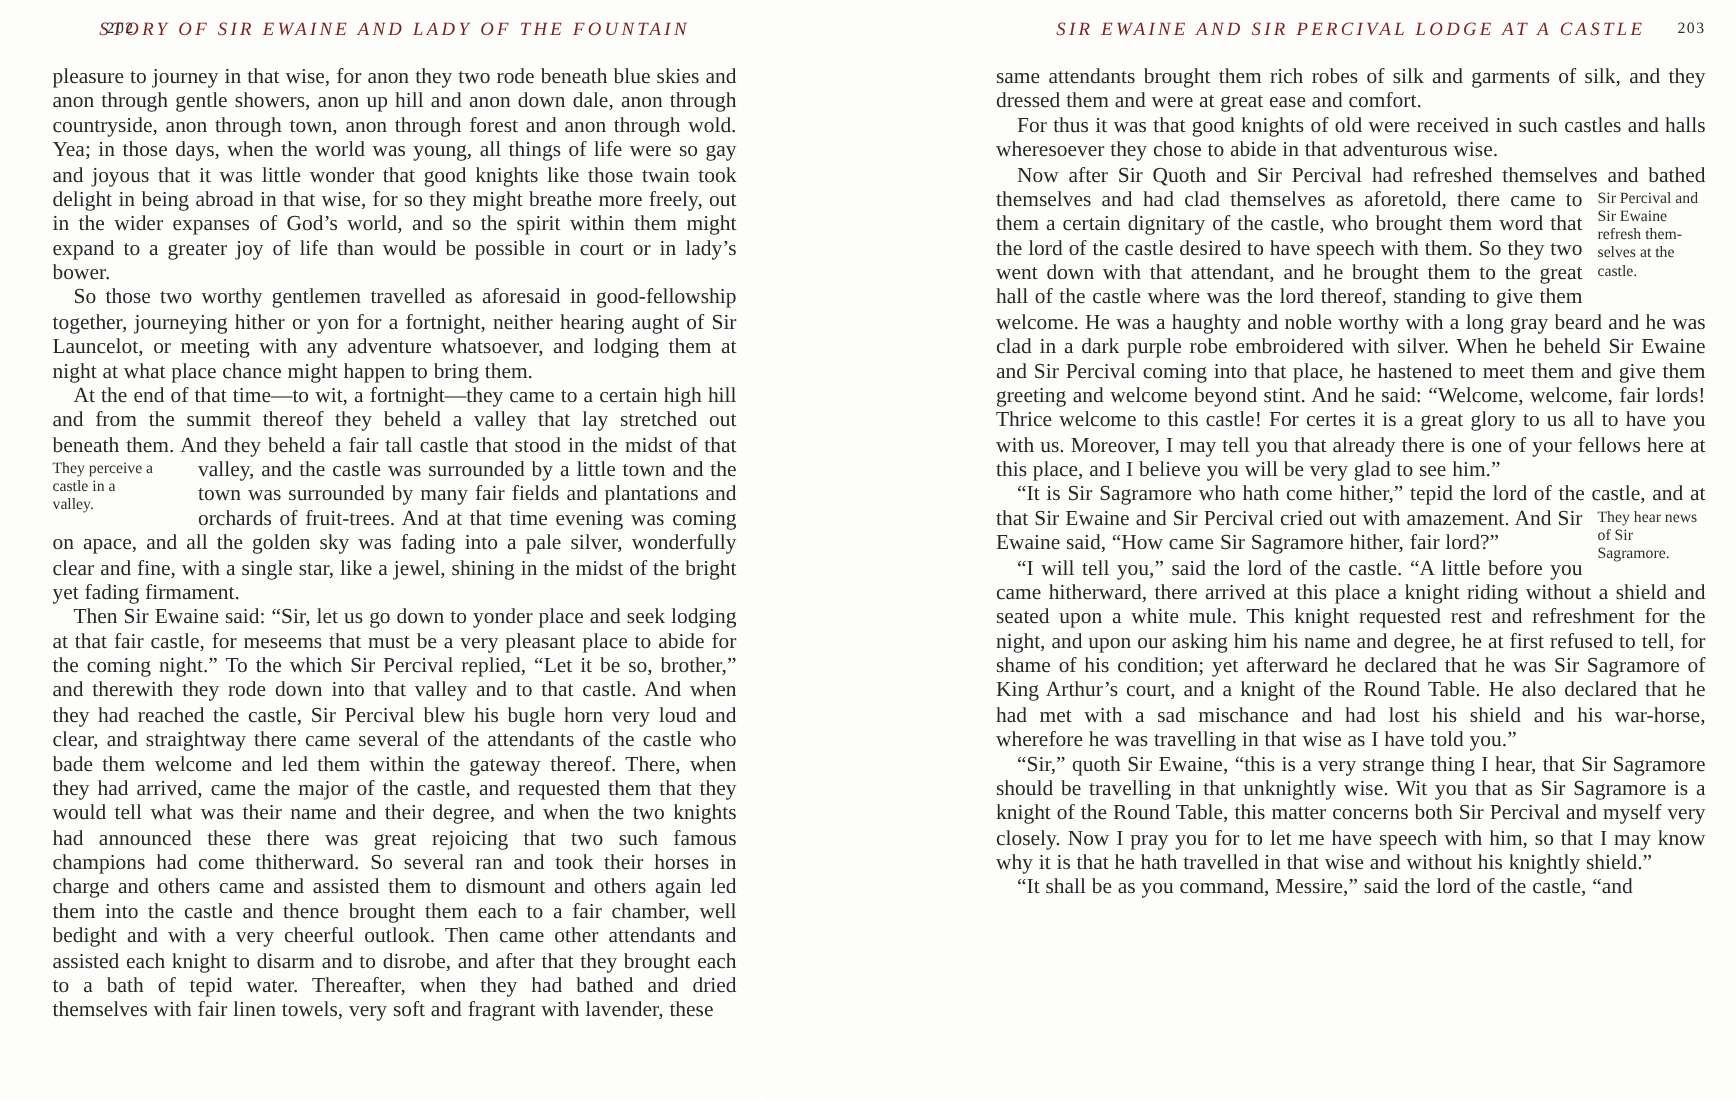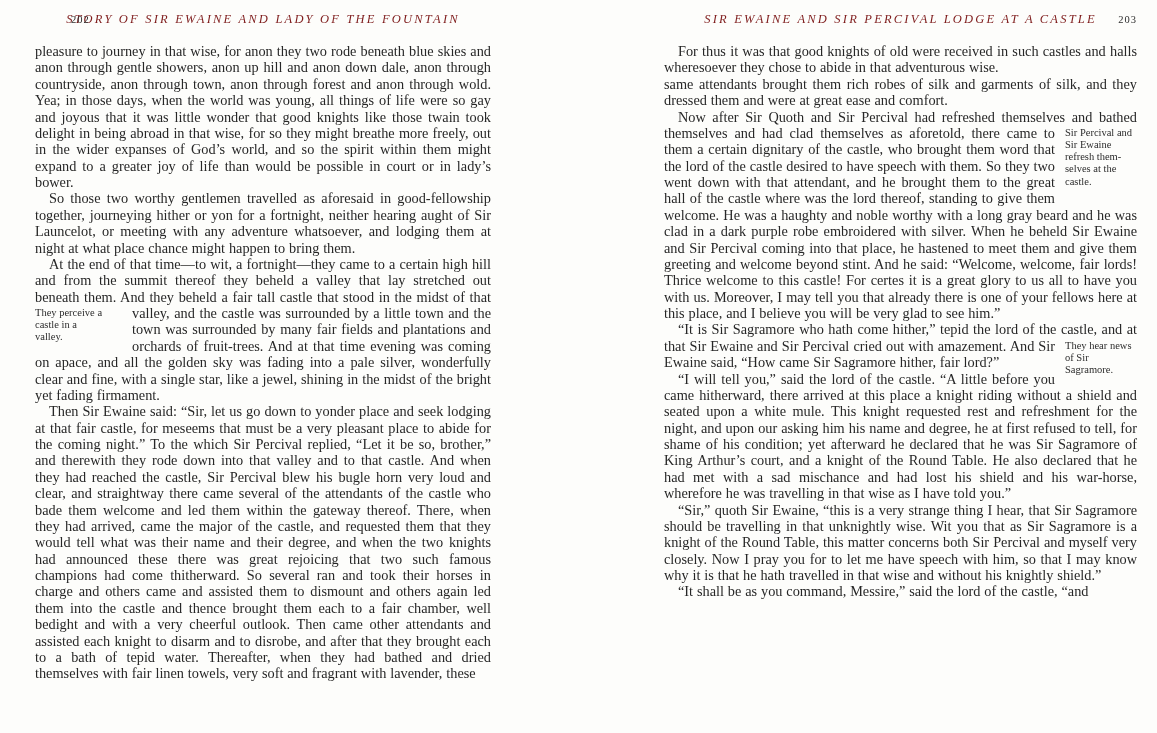--- a/index.html
+++ b/index.html
@@ -81,22 +81,22 @@
       <p class="para indent"><span>Then Sir Ewaine said: “Sir, let us go down to yonder place and seek lodging at that fair castle, for meseems that must be a very pleasant place to abide for the coming night.” To the which Sir Percival replied, “Let it be so, brother,” and therewith they rode down into that valley and to that castle. And when they had reached the castle, Sir Percival blew his bugle horn very loud and clear, and straightway there came several of the attendants of the castle who bade them welcome and led them within the gateway thereof. There, when they had arrived, came the major of the castle, and requested them that they would tell what was their name and their degree, and when the two knights had announced these there was great rejoicing that two such famous champions had come thitherward. So several ran and took their horses in charge and others came and assisted them to dismount and others again led them into the castle and thence brought them each to a fair chamber, well bedight and with a very cheerful outlook. Then came other attendants and assisted each knight to disarm and to disrobe, and after that they brought each to a bath of tepid water. Thereafter, when they had bathed and dried themselves with fair linen towels, very soft and fragrant with lavender, these</span></p>
     </div>
   </div>
 
   <div class="page-col page-right">
     <div class="running-head">
       <div class="head-title">SIR EWAINE AND SIR PERCIVAL LODGE AT A CASTLE</div>
       <span class="page-num right-num">203</span>
     </div>
     <div class="body-text">
+      <p class="para"><span>same attendants brought them rich robes of silk and garments of silk, and they dressed them and were at great ease and comfort.</span></p>
       <p class="para indent"><span>For thus it was that good knights of old were received in such castles and halls wheresoever they chose to abide in that adventurous wise.</span></p>
-      <p class="para"><span>same attendants brought them rich robes of silk and garments of silk, and they dressed them and were at great ease and comfort.</span></p>
       <p class="para indent"><span>Now after Sir Quoth and Sir Percival had refreshed themselves and bathed themselves and had clad themselves as aforetold, there came to</span>
         <span class="sidenote note-r">Sir Percival and Sir Ewaine refresh them­selves at the castle.</span>
         <span>them a certain dignitary of the castle, who brought them word that the lord of the castle desired to have speech with them. So they two went down with that attendant, and he brought them to the great hall of the castle where was the lord thereof, standing to give them welcome. He was a haughty and noble worthy with a long gray beard and he was clad in a dark purple robe embroidered with silver. When he beheld Sir Ewaine and Sir Percival coming into that place, he hastened to meet them and give them greeting and welcome beyond stint. And he said: “Welcome, welcome, fair lords! Thrice welcome to this castle! For certes it is a great glory to us all to have you with us. Moreover, I may tell you that already there is one of your fellows here at this place, and I believe you will be very glad to see him.”</span></p>
       <p class="para indent"><span>“It is Sir Sagramore who hath come hither,” tepid the lord of the castle,</span>
         <span class="sidenote note-r2">They hear news of Sir Sagramore.</span>
         <span>and at that Sir Ewaine and Sir Percival cried out with amazement. And Sir Ewaine said, “How came Sir Sagramore hither, fair lord?”</span></p>
       <p class="para indent"><span>“I will tell you,” said the lord of the castle. “A little before you came hitherward, there arrived at this place a knight riding without a shield and seated upon a white mule. This knight requested rest and refreshment for the night, and upon our asking him his name and degree, he at first refused to tell, for shame of his condition; yet afterward he declared that he was Sir Sagramore of King Arthur’s court, and a knight of the Round Table. He also declared that he had met with a sad mischance and had lost his shield and his war-horse, wherefore he was travelling in that wise as I have told you.”</span></p>
       <p class="para indent"><span>“Sir,” quoth Sir Ewaine, “this is a very strange thing I hear, that Sir Sagramore should be travelling in that unknightly wise. Wit you that as Sir Sagramore is a knight of the Round Table, this matter concerns both Sir Percival and myself very closely. Now I pray you for to let me have speech with him, so that I may know why it is that he hath travelled in that wise and without his knightly shield.”</span></p>
       <p class="para indent"><span>“It shall be as you command, Messire,” said the lord of the castle, “and</span></p>
     </div>

